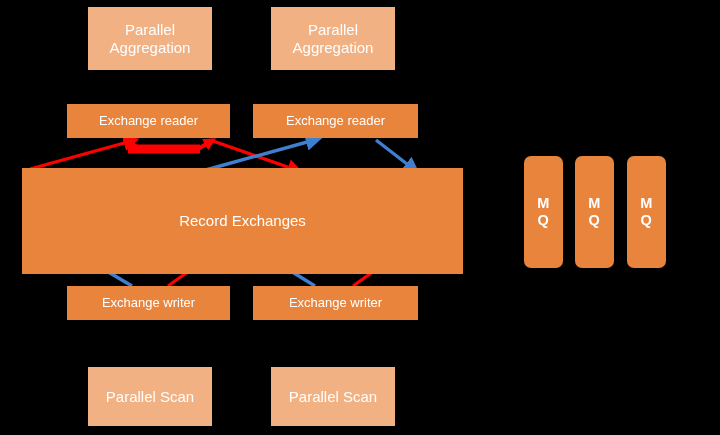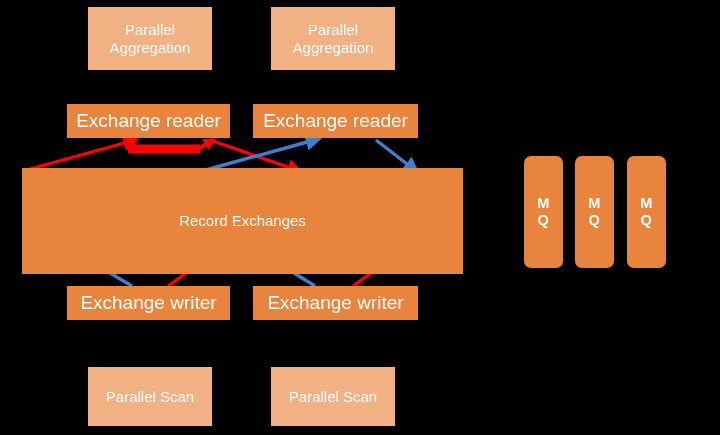--- a/index.html
+++ b/index.html
@@ -26,21 +26,21 @@
     line-height: 1.18;
     box-sizing: border-box;
     white-space: pre-line;
   }
   .node-light {
     background: #F2B183;
     font-size: 15px;
   }
   .node-dark {
     background: #E8843C;
-    font-size: 19px;
+    font-size: 13px;
   }
   .node-wide {
     background: #E8843C;
     font-size: 15px;
   }
   .node-mq {
     background: #E8843C;
     border-radius: 7px;
     font-size: 14.5px;
     font-weight: 600;

